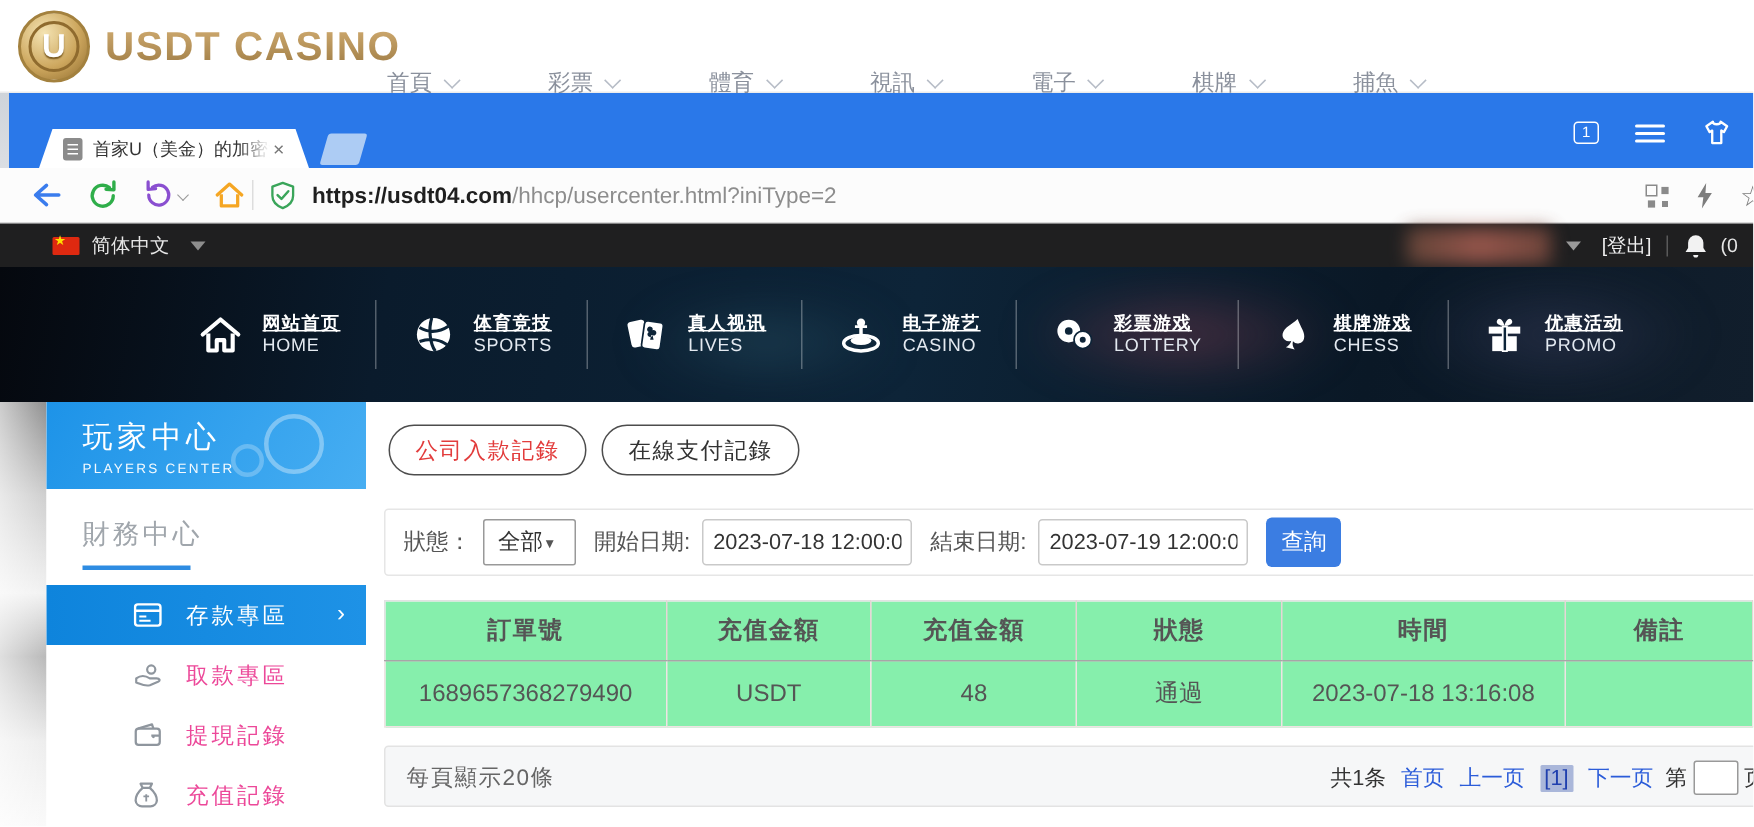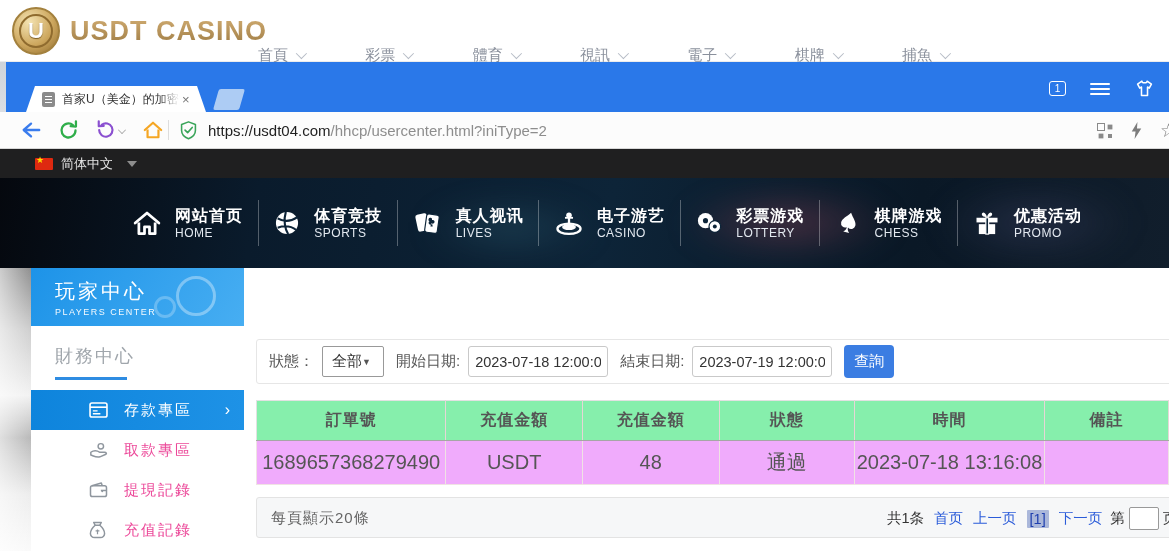--- a/index.html
+++ b/index.html
@@ -30,21 +30,21 @@
   .win-controls { position:absolute; top:79px; right:14px; display:flex; align-items:center; gap:24px; color:#fff; }
   .tabs-count { min-width:17px; height:15px; border:1.6px solid #fff; border-radius:3px; font-size:10px; display:flex; align-items:center; justify-content:center; padding:0 2px; }
   .hamburger { width:20px; height:12px; display:flex; flex-direction:column; justify-content:space-between; }
   .hamburger i { height:2px; background:#fff; border-radius:1px; }
 
   
   .addr-bar { position:absolute; left:0; top:112px; width:1169px; height:37px; background:#fcfcfc; border-bottom:1px solid #d8d8d8; display:flex; align-items:center; }
   .addr-icons { display:flex; align-items:center; gap:16px; margin-left:20px; }
   .addr-divider { width:1px; height:20px; background:#ddd; margin:0 4px; }
   .url-text { font-size:15px; margin-left:10px; white-space:nowrap; }
-  .url-host { color:#1f1f1f; font-weight:normal; }
+  .url-host { color:#1f1f1f; font-weight:bold; }
   .url-path { color:#8d8d8d; }
   .addr-right { position:absolute; right:-8px; top:0; height:37px; display:flex; align-items:center; gap:16px; color:#7d7d7d; }
   .star-glyph { font-size:19px; color:#7d7d7d; }
   .qr-icon { width:16px; height:16px; position:relative; }
   .qr-icon::before { content:""; position:absolute; left:0; top:0; width:6px; height:6px; border:1.6px solid #8a8a8a; box-shadow:9px 0 0 -1.6px #8a8a8a, 0 9px 0 -1.6px #8a8a8a; }
   .qr-icon::after { content:""; position:absolute; right:1px; bottom:1px; width:4px; height:4px; background:#8a8a8a; }
 
   
   .user-bar { position:absolute; left:0; top:149px; width:1169px; height:29px; background:#1f1f20; display:flex; align-items:center; color:#e6e6e6; font-size:13px; }
   .flag { width:18px; height:12px; background:#de2910; margin-left:35px; position:relative; border-radius:1px; flex:none; }
@@ -60,21 +60,21 @@
 
   
   .main-nav { position:absolute; left:0; top:178px; width:1169px; height:90px; background:linear-gradient(100deg,#05080e 0%, #0a1b2c 22%, #0d2438 52%, #0a1826 78%, #111e2c 100%); overflow:hidden; }
   .main-nav .blob1 { position:absolute; left:58%; top:10px; width:220px; height:70px; background:radial-gradient(ellipse, rgba(150,70,90,.45), transparent 70%); filter:blur(14px); }
   .main-nav .blob2 { position:absolute; left:36%; top:20px; width:180px; height:60px; background:radial-gradient(ellipse, rgba(50,100,120,.4), transparent 70%); filter:blur(14px); }
   .main-nav .blob3 { position:absolute; left:80%; top:5px; width:200px; height:80px; background:radial-gradient(ellipse, rgba(80,80,120,.35), transparent 70%); filter:blur(14px); }
   .nav-row { position:absolute; left:132px; top:17px; width:950px; height:56px; display:flex; align-items:center; justify-content:space-between; }
   .nav-item { display:flex; align-items:center; gap:13px; cursor:pointer; }
   .nav-item svg { flex:none; }
   .nav-texts { display:flex; flex-direction:column; line-height:1.25; }
-  .nav-zh { color:#fff; font-size:16px; font-weight:bold; letter-spacing:1px; }
+  .nav-zh { color:#fff; font-size:12px; font-weight:bold; letter-spacing:1px;text-decoration:underline; }
   .nav-en { color:#e3e9f0; font-size:12px; letter-spacing:.5px; }
   .nav-sep { width:1px; height:46px; background:rgba(255,255,255,.3); }
 
   
   .gutter { position:absolute; left:0; top:268px; width:31px; height:283px; background:linear-gradient(180deg,#8f8f8f 0%, #cfcfcf 22%, #f2f2f2 45%, #b9b9b9 60%, #ededed 80%, #fafafa 100%); }
   .gutter::after { content:""; position:absolute; inset:0; background:linear-gradient(90deg, rgba(255,255,255,.55), rgba(255,255,255,0)); }
 
   
   .sidebar { position:absolute; left:31px; top:268px; width:213px; height:283px; background:#fff; }
   .side-head { position:relative; height:58px; background:linear-gradient(120deg,#1d93e8,#47aef2); color:#fff; padding:10px 0 0 24px; overflow:hidden; }
@@ -102,21 +102,21 @@
   .filter-panel { position:absolute; left:256px; top:339px; width:928px; height:45px; background:#fff; border:1px solid #e6e6e6; border-radius:3px; display:flex; align-items:center; }
   .f-label { font-size:15px; color:#555; margin-left:12px; }
   .f-select { margin-left:8px; width:62px; height:31px; border:1px solid #999; border-radius:2px; background:#fff; display:flex; align-items:center; justify-content:flex-start; padding:0 6px 0 9px; font-size:15px; color:#333; cursor:pointer; }
   .f-select .sel-arrow { font-size:9px; color:#555; }
   .f-input { margin-left:8px; width:140px; height:31px; border:1px solid #c9c9c9; border-radius:3px; font-size:14.5px; color:#333; padding:0 6px; font-family:"Liberation Sans", sans-serif; }
   .f-btn { margin-left:12px; width:50px; height:33px; background:#3b7de2; border:none; border-radius:4px; color:#fff; font-size:15px; cursor:pointer; }
 
   .table-panel { position:absolute; left:256px; top:400px; }
   table.rec { border-collapse:collapse; table-layout:fixed; background:#fff; }
   table.rec th { width:141px; height:40px; background:#86efac; font-size:16px; color:#555; font-weight:bold; border:1px solid #e2e2e2; border-right:1px solid #e6d6d6; border-bottom:1px solid #a6a6a6; letter-spacing:1px; }
-  table.rec td { height:44px; font-size:20px; color:#555; text-align:center; border:1px solid #efe3e3; background:#f0abfc; }
+  table.rec td { height:44px; font-size:16px; color:#555; text-align:center; border:1px solid #efe3e3; background:#86efac; }
   table.rec .c0 { width:190px; } table.rec .c1 { width:141px; } table.rec .c2 { width:143px; }
   table.rec .c3 { width:142px; } table.rec .c4 { width:196px; } table.rec .c5 { width:130px; }
 
   .footer-panel { position:absolute; left:256px; top:497px; width:930px; height:41px; background:#f6f7f8; border:1px solid #e3e3e3; border-radius:3px; }
   .per-page { position:absolute; left:14px; top:0; height:41px; display:flex; align-items:center; font-size:15px; color:#666; letter-spacing:1px; }
   .pager { position:absolute; left:630px; top:0; height:41px; display:flex; align-items:center; font-size:14.5px; white-space:nowrap; }
   .pager .total { color:#333; }
   .pager a { color:#2b5cd9; text-decoration:none; margin-left:10px; cursor:pointer; }
   .pager .current { margin-left:10px; background:#aab7da; color:#1f3fae; padding:1px 3px; border-radius:1px; }
   .pager .jump-pre { color:#333; margin-left:8px; }
@@ -222,20 +222,31 @@
           <path d="M8 1 L2 11 H6 L5 19 L12 8 H7.5 Z" fill="#7d7d7d"></path>
         </svg>
       <span class="star-glyph">☆</span>
     </div>
   </div>
 
   <div class="user-bar">
     <span class="flag"></span>
     <span class="lang-label">简体中文</span>
     <span class="lang-caret"></span>
+    <div class="user-right">
+      <span class="redacted"></span>
+      <span class="acct-caret"></span>
+      <span class="logout">[登出]</span>
+      <span class="ub-divider"></span>
+      <svg width="17" height="18" viewBox="0 0 20 21">
+          <path d="M10 2 a6 6 0 0 1 6 6 v4 l2 3.2 H2 L4 12 V8 a6 6 0 0 1 6 -6 Z" fill="#f2f2f2"></path>
+          <path d="M8 17.5 a2 2 0 0 0 4 0 Z" fill="#f2f2f2"></path>
+        </svg>
+      <span class="notice-count">(0</span>
+    </div>
   </div>
 
   <div class="main-nav">
     <span class="blob1"></span>
     <span class="blob2"></span>
     <span class="blob3"></span>
     <div class="nav-row">
       <div class="nav-item">
         <svg width="30" height="28" viewBox="0 0 24 22">
             <path d="M2.5 11 L12 3 L21.5 11" fill="none" stroke="#fff" stroke-width="2.2" stroke-linecap="round" stroke-linejoin="round"></path>
@@ -375,20 +386,28 @@
             </svg>
         </span>
         <span class="s-label">充值記錄</span>
       </div>
       <div class="side-item partial">
         
       </div>
     </div>
   </div>
 
+  <div class="record-tabs">
+    <div class="pill active">
+        <span>公司入款記錄</span>
+      </div>
+    <div class="pill inactive">
+        <span>在線支付記錄</span>
+      </div>
+  </div>
 
   <div class="filter-panel">
     <span class="f-label">狀態：</span>
     <div class="f-select">
       <span>全部</span>
       <span class="sel-arrow">▼</span>
     </div>
     <span class="f-label">開始日期:</span>
     <input class="f-input" type="text" value="2023-07-18 12:00:00" style="">
     <span class="f-label">結束日期:</span>

